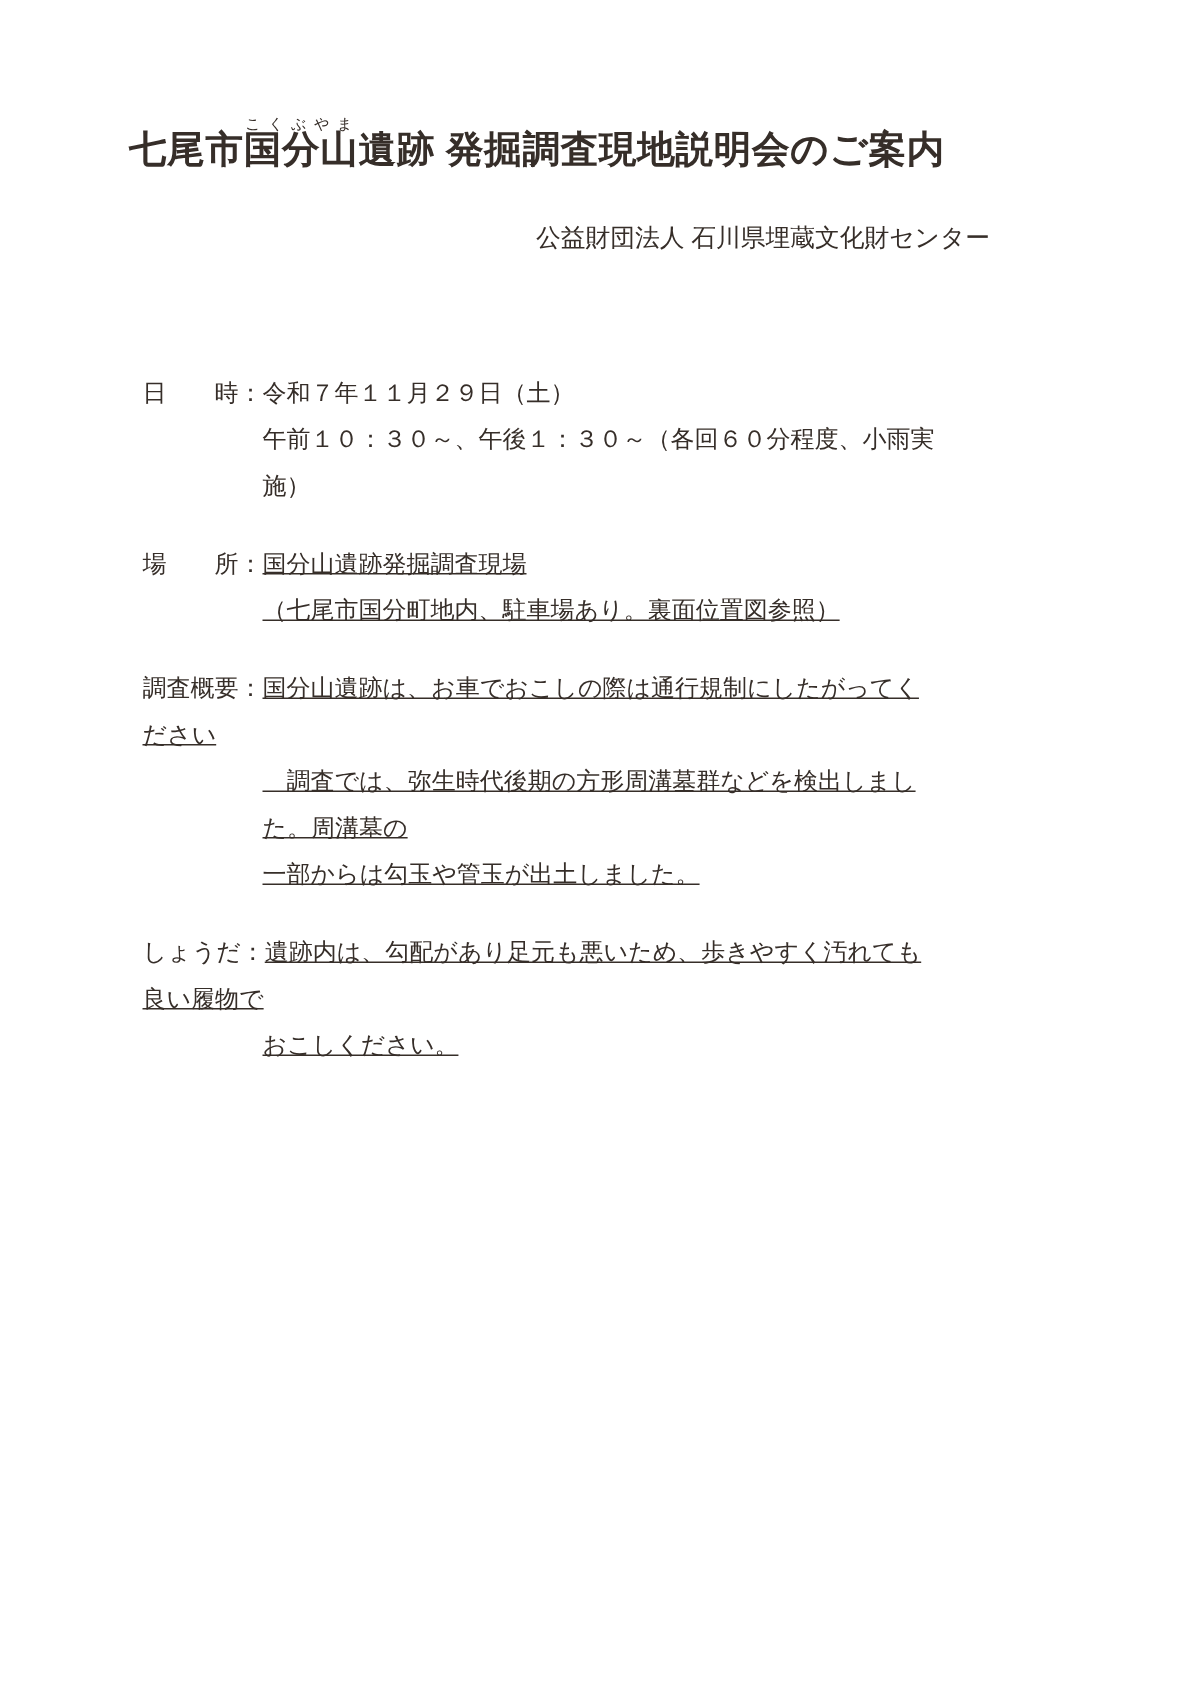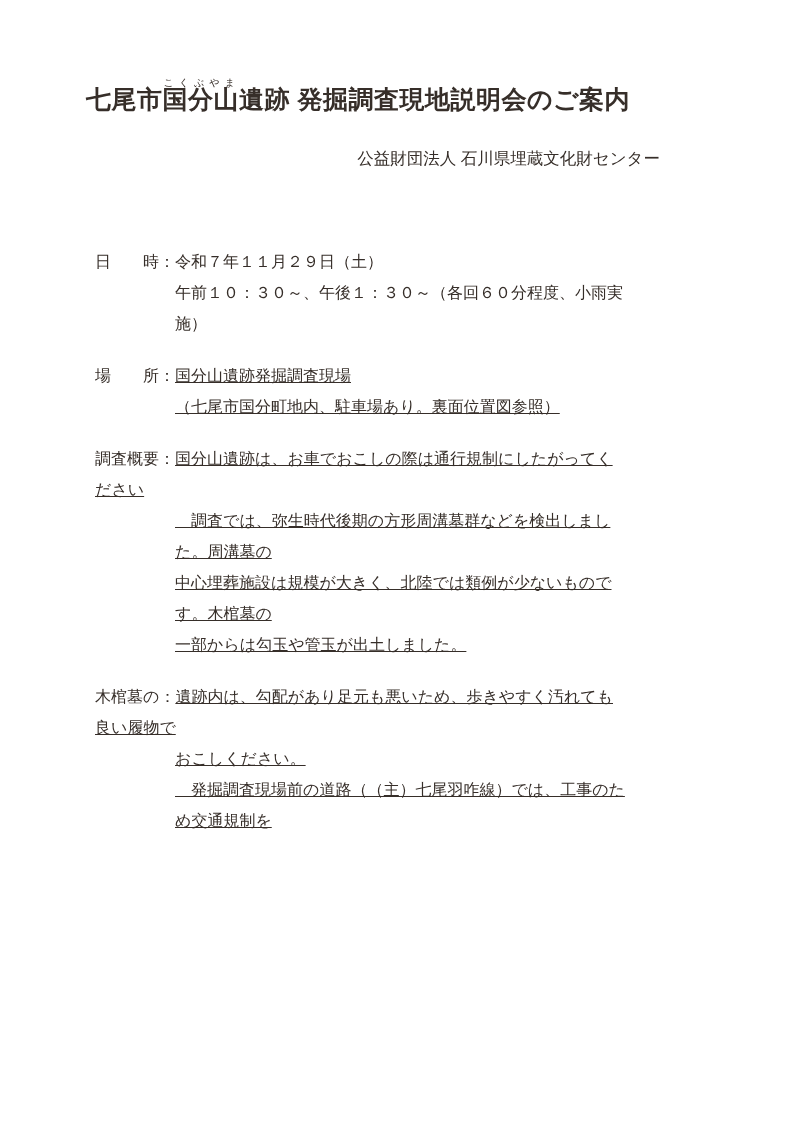--- a/index.html
+++ b/index.html
@@ -69,25 +69,23 @@
     </div>
 
     <div class="section">
       <div class="line first"><span class="label">場　　所：</span><span>国分山遺跡発掘調査現場</span></div>
       <div class="line">（七尾市国分町地内、駐車場あり。裏面位置図参照）</div>
     </div>
 
     <div class="section">
       <div class="line first"><span class="label">調査概要：</span><span>国分山遺跡は、お車でおこしの際は通行規制にしたがってください</span></div>
       <div class="line">　調査では、弥生時代後期の方形周溝墓群などを検出しました。周溝墓の</div>
-      <div class="line">中心埋葬施設は規模が大きく、北陸では類例が少ないものです。木棺墓の</div>
       <div class="line">一部からは勾玉や管玉が出土しました。</div>
     </div>
 
     <div class="section">
-      <div class="line first"><span class="label">木棺墓の：</span><span>遺跡内は、勾配があり足元も悪いため、歩きやすく汚れても良い履物で</span></div>
+      <div class="line first"><span class="label">しょうだ：</span><span>遺跡内は、勾配があり足元も悪いため、歩きやすく汚れても良い履物で</span></div>
       <div class="line">おこしください。</div>
-      <div class="line">　発掘調査現場前の道路（（主）七尾羽咋線）では、工事のため交通規制を</div>
     </div>
 
 
   </div>
 </div>
 
 </body></html>

